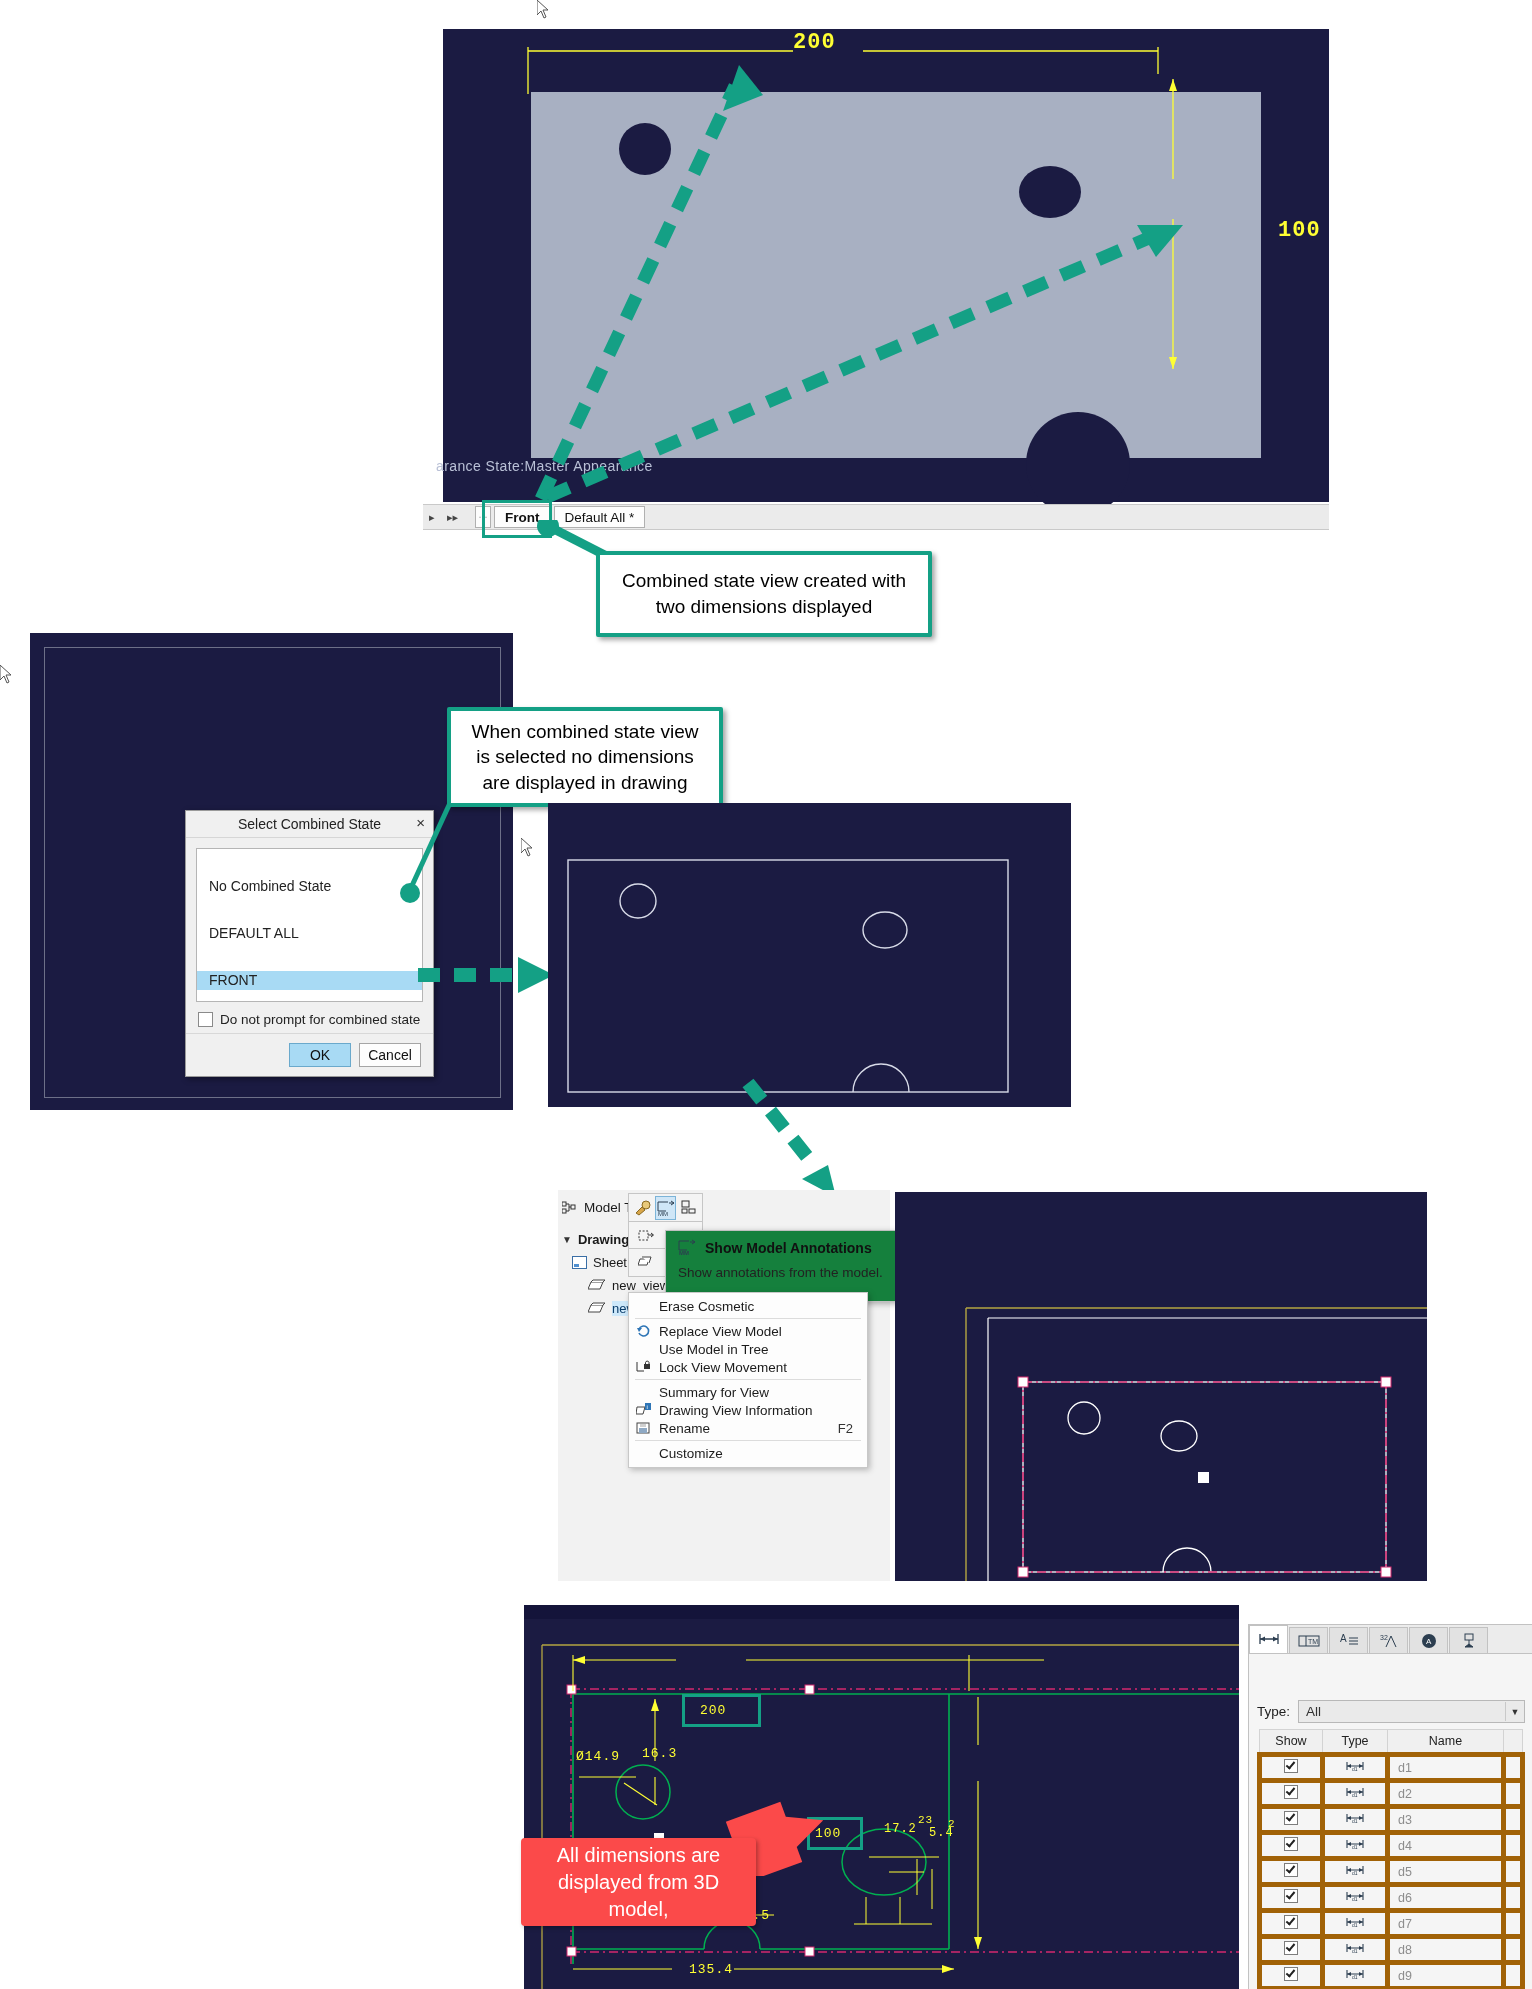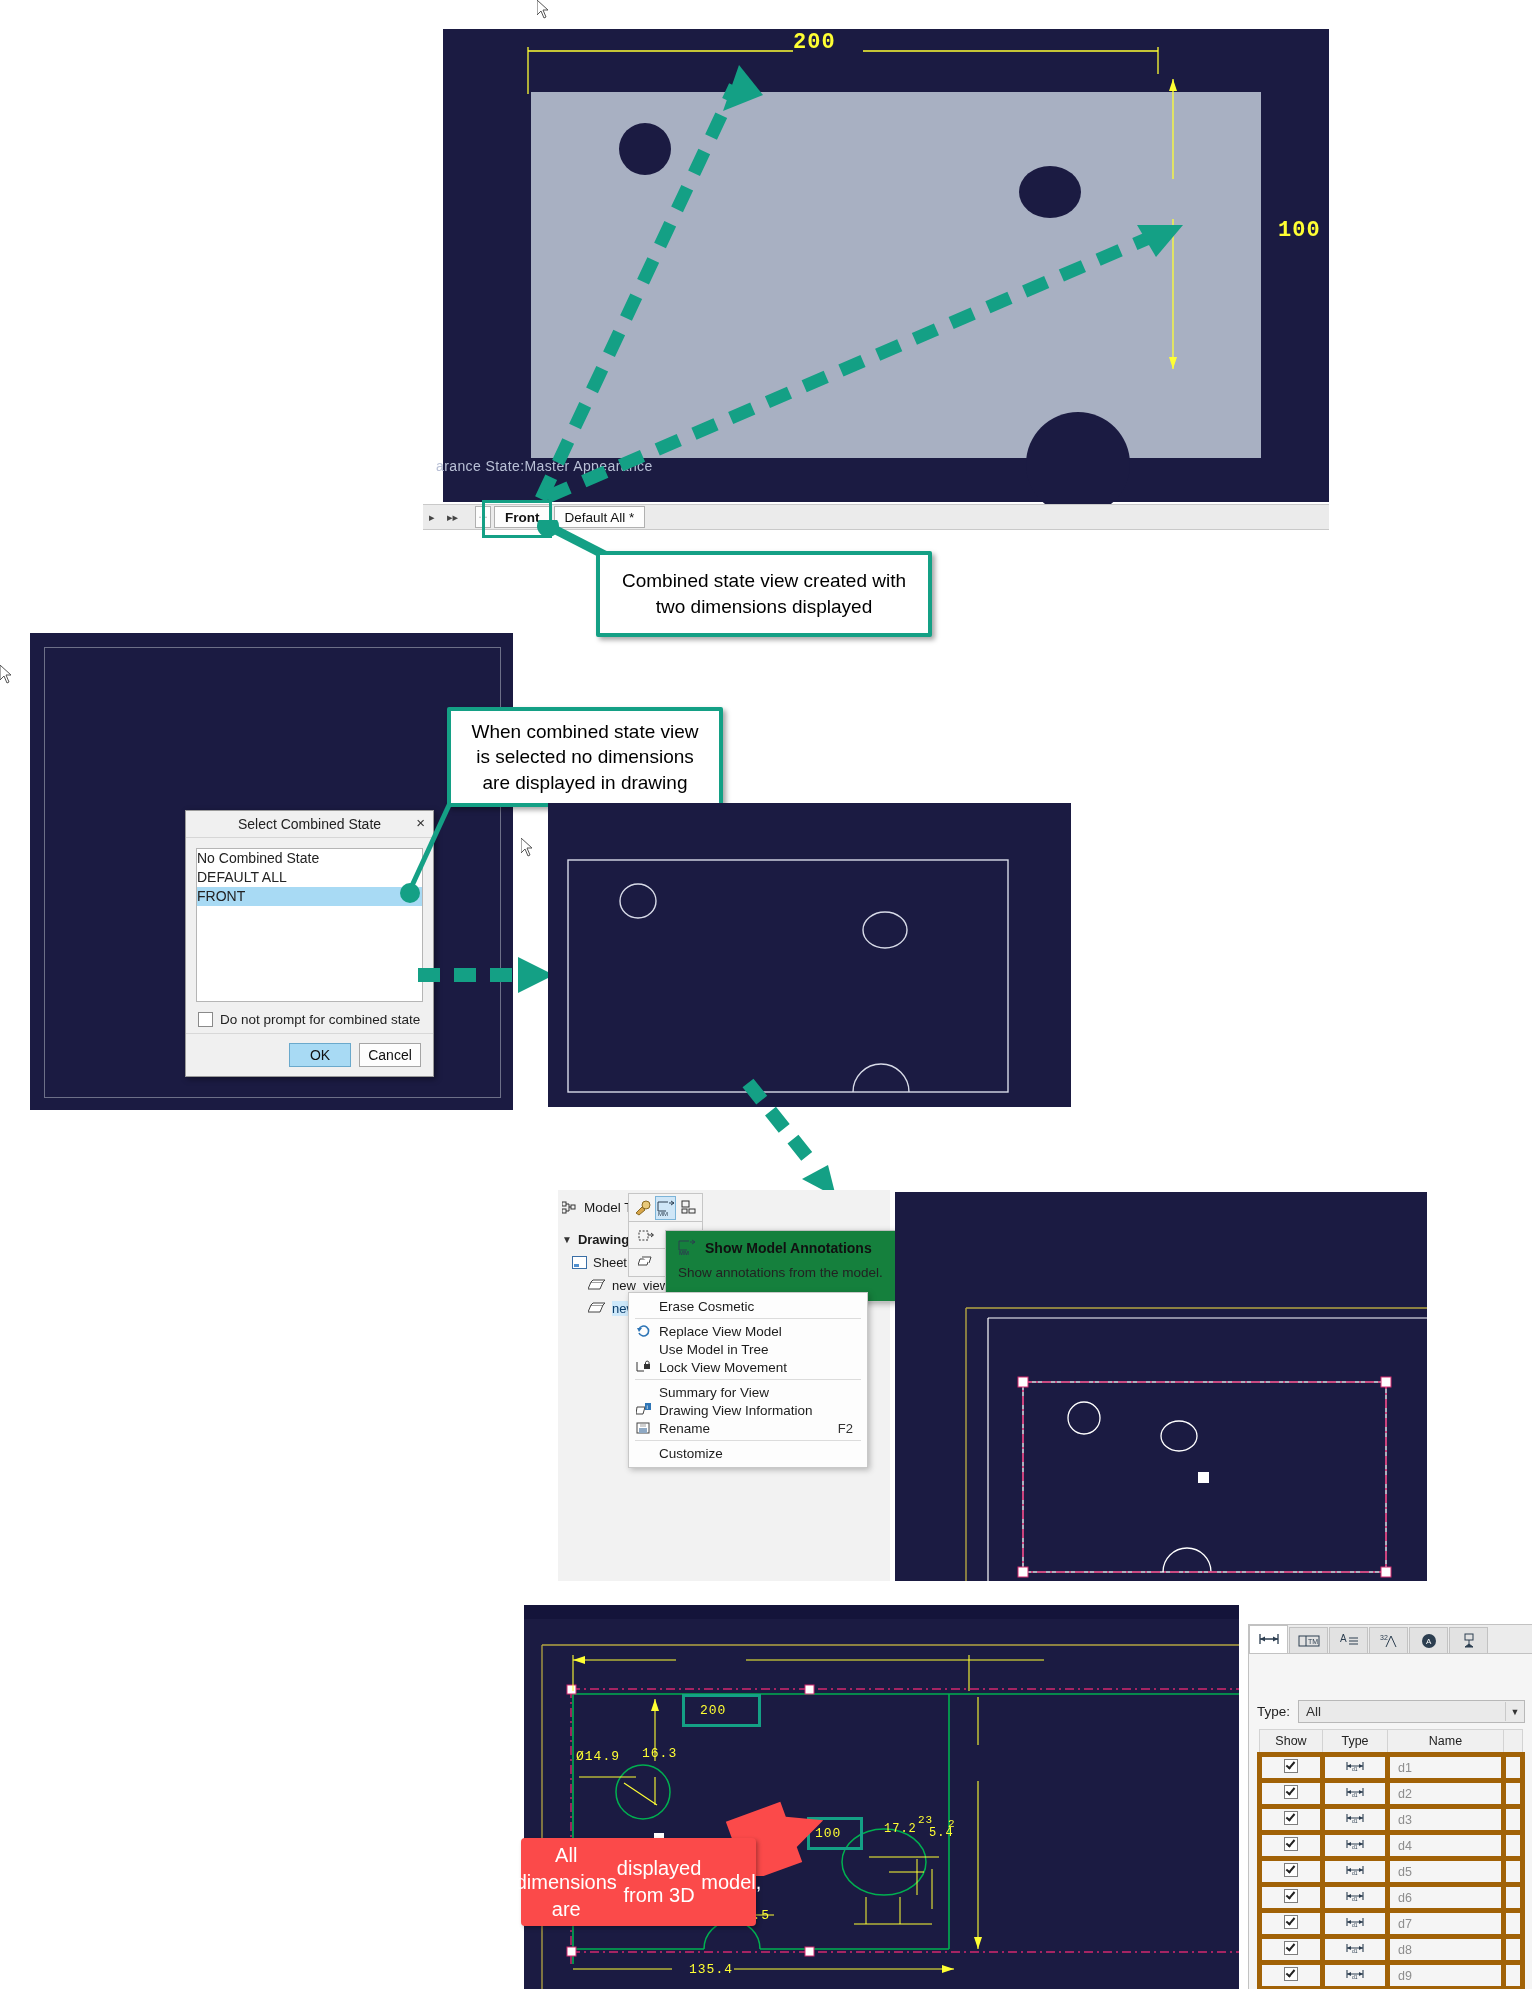--- a/index.html
+++ b/index.html
@@ -15,21 +15,21 @@
   .callout-red{background:#fb4a4a;border:none;border-radius:4px;color:#fff;
            display:flex;align-items:center;justify-content:center;text-align:center;
            font-size:20px;line-height:1.35;box-shadow:2px 2px 4px rgba(0,0,0,.3);}
   
   .dlg{background:#f0f0f0;border:1px solid #9a9a9a;box-shadow:2px 2px 6px rgba(0,0,0,.4);}
   .dlg-title{height:26px;background:#f0f0f0;border-bottom:1px solid #d6d6d6;
              display:flex;align-items:center;justify-content:center;position:relative;
              font-size:14px;color:#222;}
   .dlg-close{position:absolute;right:8px;top:3px;font-size:15px;color:#333;cursor:pointer;}
   .listbox{background:#fff;border:1px solid #b5b5b5;overflow:hidden;}
-  .listitem{font-size:14px;color:#222;padding:1px 0;line-height:17px;}
+  .listitem{font-size:14px;color:#222;padding:1px 12px;line-height:17px;margin-top:28px;}
   .listitem.sel{background:#a8daf4;}
   .chk-row{display:flex;align-items:center;gap:7px;font-size:13.5px;color:#222;}
   .chkbox{width:13px;height:13px;border:1px solid #8a8a8a;background:#fff;display:inline-block;}
   .btn{height:22px;min-width:60px;border:1px solid #a5a5a5;background:#fdfdfd;font-size:14px;
        display:flex;align-items:center;justify-content:center;color:#111;cursor:pointer;}
   .btn.primary{background:#a8daf4;border-color:#6aa9cc;}
   
   .menu{background:#fdfdfd;border:1px solid #c8c8c8;box-shadow:2px 2px 6px rgba(0,0,0,.25);}
   .menu-item{height:18px;display:flex;align-items:center;font-size:13.5px;color:#1c1c1c;
              padding-left:30px;padding-right:12px;position:relative;white-space:nowrap;}
@@ -419,21 +419,21 @@
 <div class="abs dimtxt" style="left:884px;top:1822px;font-size:12px;">17.2</div>
 <div class="abs dimtxt" style="left:918px;top:1814px;font-size:11px;">23</div>
 <div class="abs dimtxt" style="left:948px;top:1818px;font-size:11px;">2</div>
 <div class="abs dimtxt" style="left:929px;top:1826px;font-size:12px;">5.4</div>
 <div class="abs dimtxt" style="left:726px;top:1908px;">R13.5</div>
 <div class="abs dimtxt" style="left:689px;top:1962px;">135.4</div>
 
 <svg class="abs" style="left:722px;top:1796px;" width="110" height="80">
   <polygon points="12,72 70,72 70,56 104,40 70,24 70,8 12,8" fill="#fb4a4a" transform="rotate(-20 58 40)"></polygon>
 </svg>
-<div class="abs callout-red" style="left:521px;top:1838px;width:235px;height:88px;">
+<div class="abs callout-red" style="left:521px;top:1838px;width:235px;height:88px;flex-direction:column;">
   <div>All dimensions are</div>
   <div>displayed from 3D</div>
   <div>model,</div>
 </div>
 
 <div class="abs annpanel" style="left:1248px;top:1624px;width:284px;height:365px;">
   <div class="tabrow">
     <div class="tabbtn active">
       <svg width="22" height="15" viewBox="0 0 22 15">
         <path d="M2 2 V12 M20 2 V12 M2 7 H20" stroke="#2c3e50" stroke-width="1.3" fill="none"></path>

